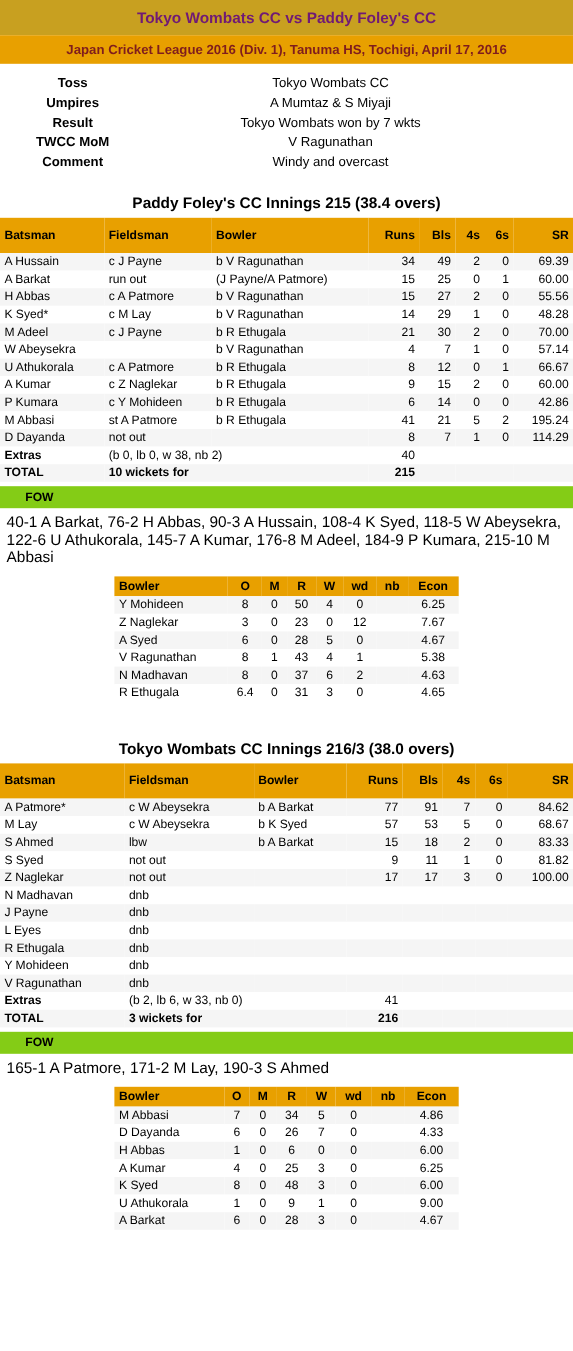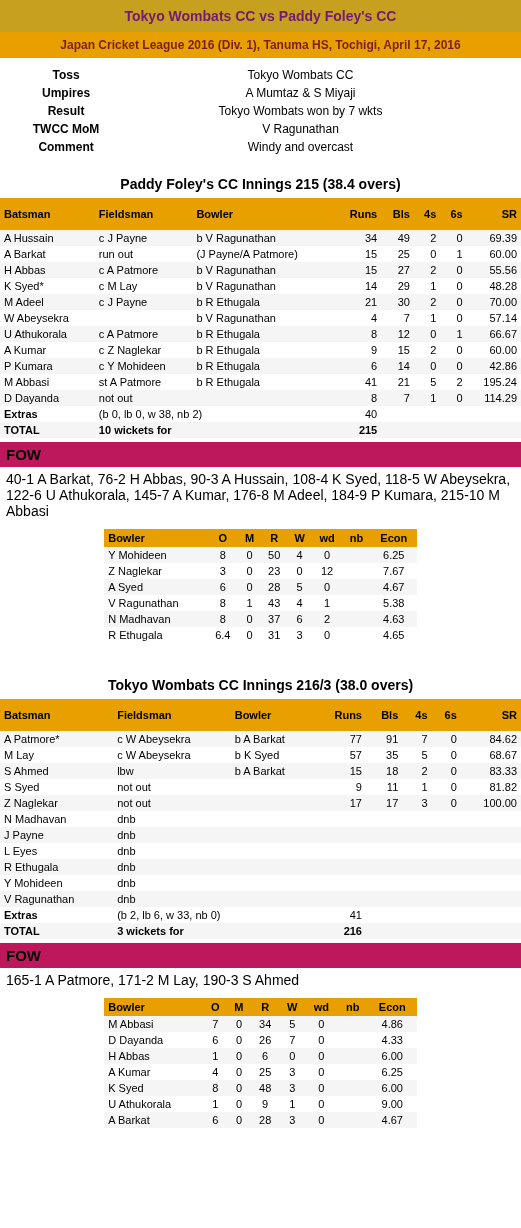--- a/index.html
+++ b/index.html
@@ -76,24 +76,24 @@
       background: #ffffff;
     }
     .scorecard-table .total-row td {
       font-weight: bold;
       background: #f0f0f0;
     }
     .extras-row td {
       background: #f5f5f5;
     }
     .fow-section {
-      background: #be185d;
-      padding: 4px 6px;
+      background: #84cc16;
+      padding: 4px 23px;
       font-weight: bold;
-      font-size: 15px;
+      font-size: 11px;
       margin-top: 4px;
     }
     .fow-text {
       padding: 4px 6px;
       font-size: 14px;
     }
     .bowling-table {
       width: 60%;
       margin: 6px auto;
       border-collapse: collapse;
@@ -417,21 +417,21 @@
         <td class="num">91</td>
         <td class="num">7</td>
         <td class="num">0</td>
         <td class="num">84.62</td>
       </tr>
       <tr>
         <td>M Lay</td>
         <td>c W Abeysekra</td>
         <td>b K Syed</td>
         <td class="num">57</td>
-        <td class="num">35</td>
+        <td class="num">53</td>
         <td class="num">5</td>
         <td class="num">0</td>
         <td class="num">68.67</td>
       </tr>
       <tr>
         <td>S Ahmed</td>
         <td>lbw</td>
         <td>b A Barkat</td>
         <td class="num">15</td>
         <td class="num">18</td>

